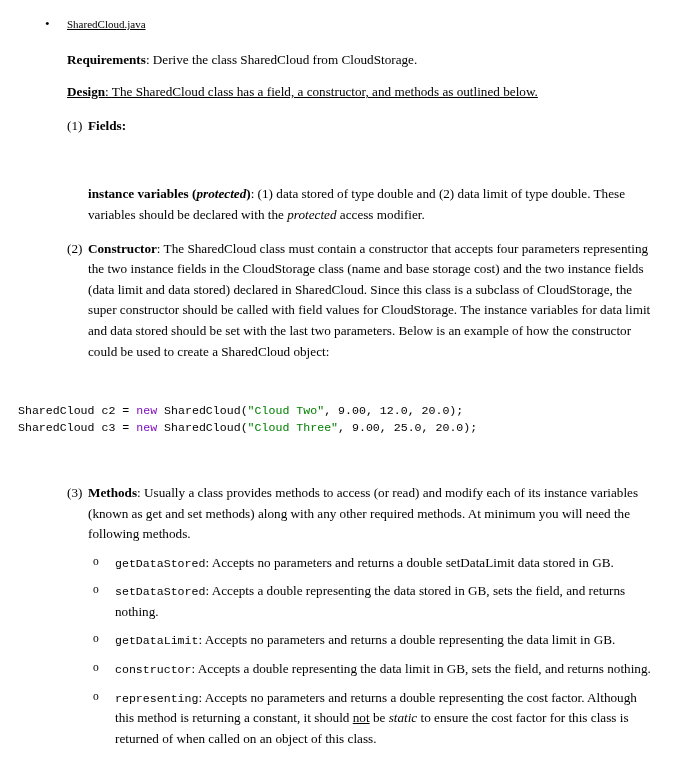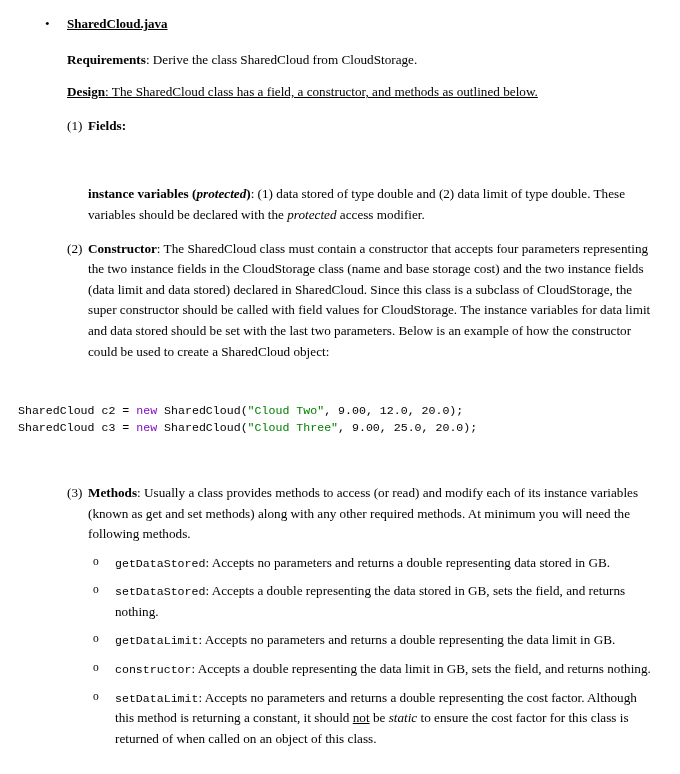--- a/index.html
+++ b/index.html
@@ -33,23 +33,23 @@
     padding-left: 67px;
   }
   .bullet-dot {
     position: absolute;
     left: 45px;
     top: 14px;
     font-size: 13.2px;
     line-height: 1.56;
   }
   .file-title {
-    font-weight: bold;
+    font-weight: normal;
     text-decoration: underline;
-    font-size: 13px;
+    font-size: 11px;
   }
 
   
   .para {
     margin: 0;
     padding-left: 67px;
     padding-right: 11px;
     text-align: left;
   }
   .para.gap-lg { margin-top: 15px; }
@@ -156,34 +156,34 @@
   </div>
 
   <div class="num-block">
     <span class="num-label">(3)</span>
     <b>Methods</b><span>: </span><span>Usually a class provides methods to access (or read) and modify each of its instance variables (known as get and set methods) along with any other required methods.  At minimum you will need the following methods.</span>
   </div>
 
   <ul class="method-list">
     <li class="method-item">
       <span class="circle-bullet">o</span>
-      <span class="mono">getDataStored</span><span>:  </span><span>Accepts no parameters and returns a double representing data stored in GB.</span>
+      <span class="mono">getDataStored</span><span>:  </span><span>Accepts no parameters and returns a double setDataLimit data stored in GB.</span>
     </li>
     <li class="method-item">
       <span class="circle-bullet">o</span>
       <span class="mono">setDataStored</span><span>:  </span><span>Accepts a double representing the data stored in GB, sets the field, and returns nothing.</span>
     </li>
     <li class="method-item">
       <span class="circle-bullet">o</span>
       <span class="mono">getDataLimit</span><span>:  </span><span>Accepts no parameters and returns a double representing the data limit in GB.</span>
     </li>
     <li class="method-item">
       <span class="circle-bullet">o</span>
       <span class="mono">constructor</span><span>:  </span><span>Accepts a double representing the data limit in GB, sets the field, and returns nothing.</span>
     </li>
     <li class="method-item">
       <span class="circle-bullet">o</span>
-      <span class="mono">setDataLimit</span><span>:  </span><span>Accepts no parameters and returns a double representing the cost factor. Although this method is returning a constant, it should </span><span class="u">not</span><span> be </span><i>static</i><span> to ensure the cost factor for this class is returned of when called on an object of this class.</span>
+      <span class="mono">representing</span><span>:  </span><span>Accepts no parameters and returns a double representing the cost factor. Although this method is returning a constant, it should </span><span class="u">not</span><span> be </span><i>static</i><span> to ensure the cost factor for this class is returned of when called on an object of this class.</span>
     </li>
 
   </ul>
 
 </div>
 
 </body></html>

